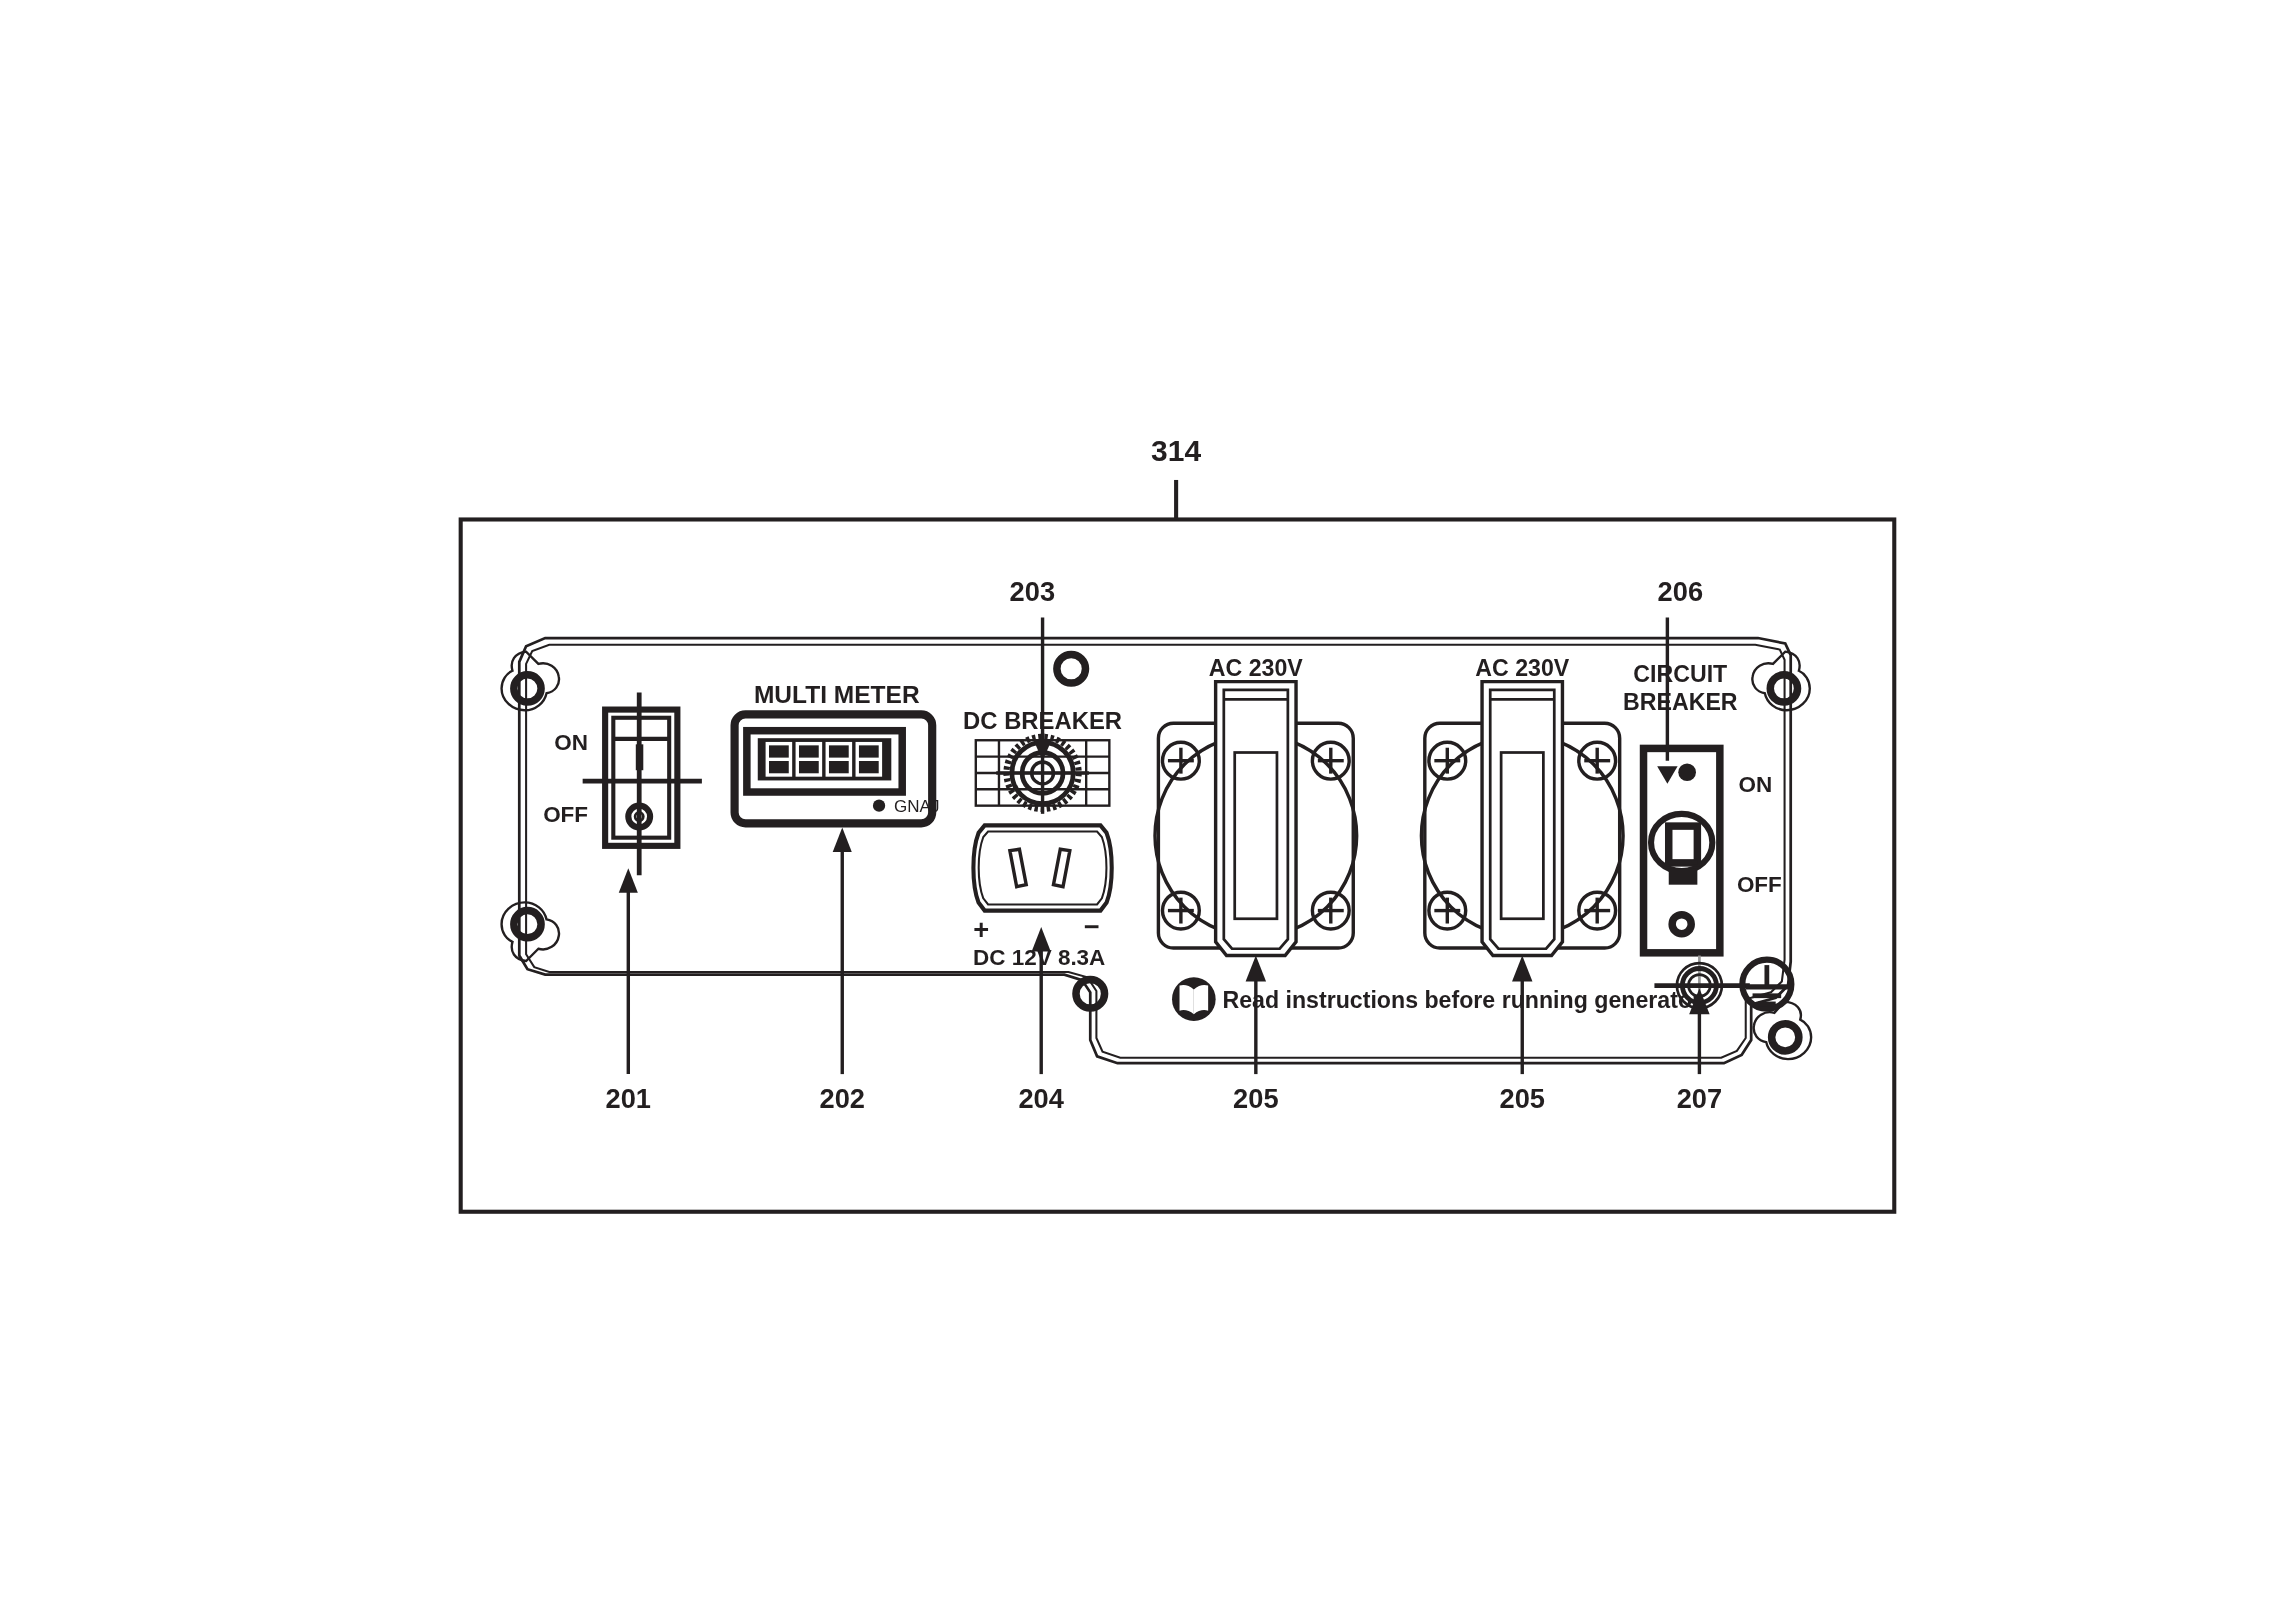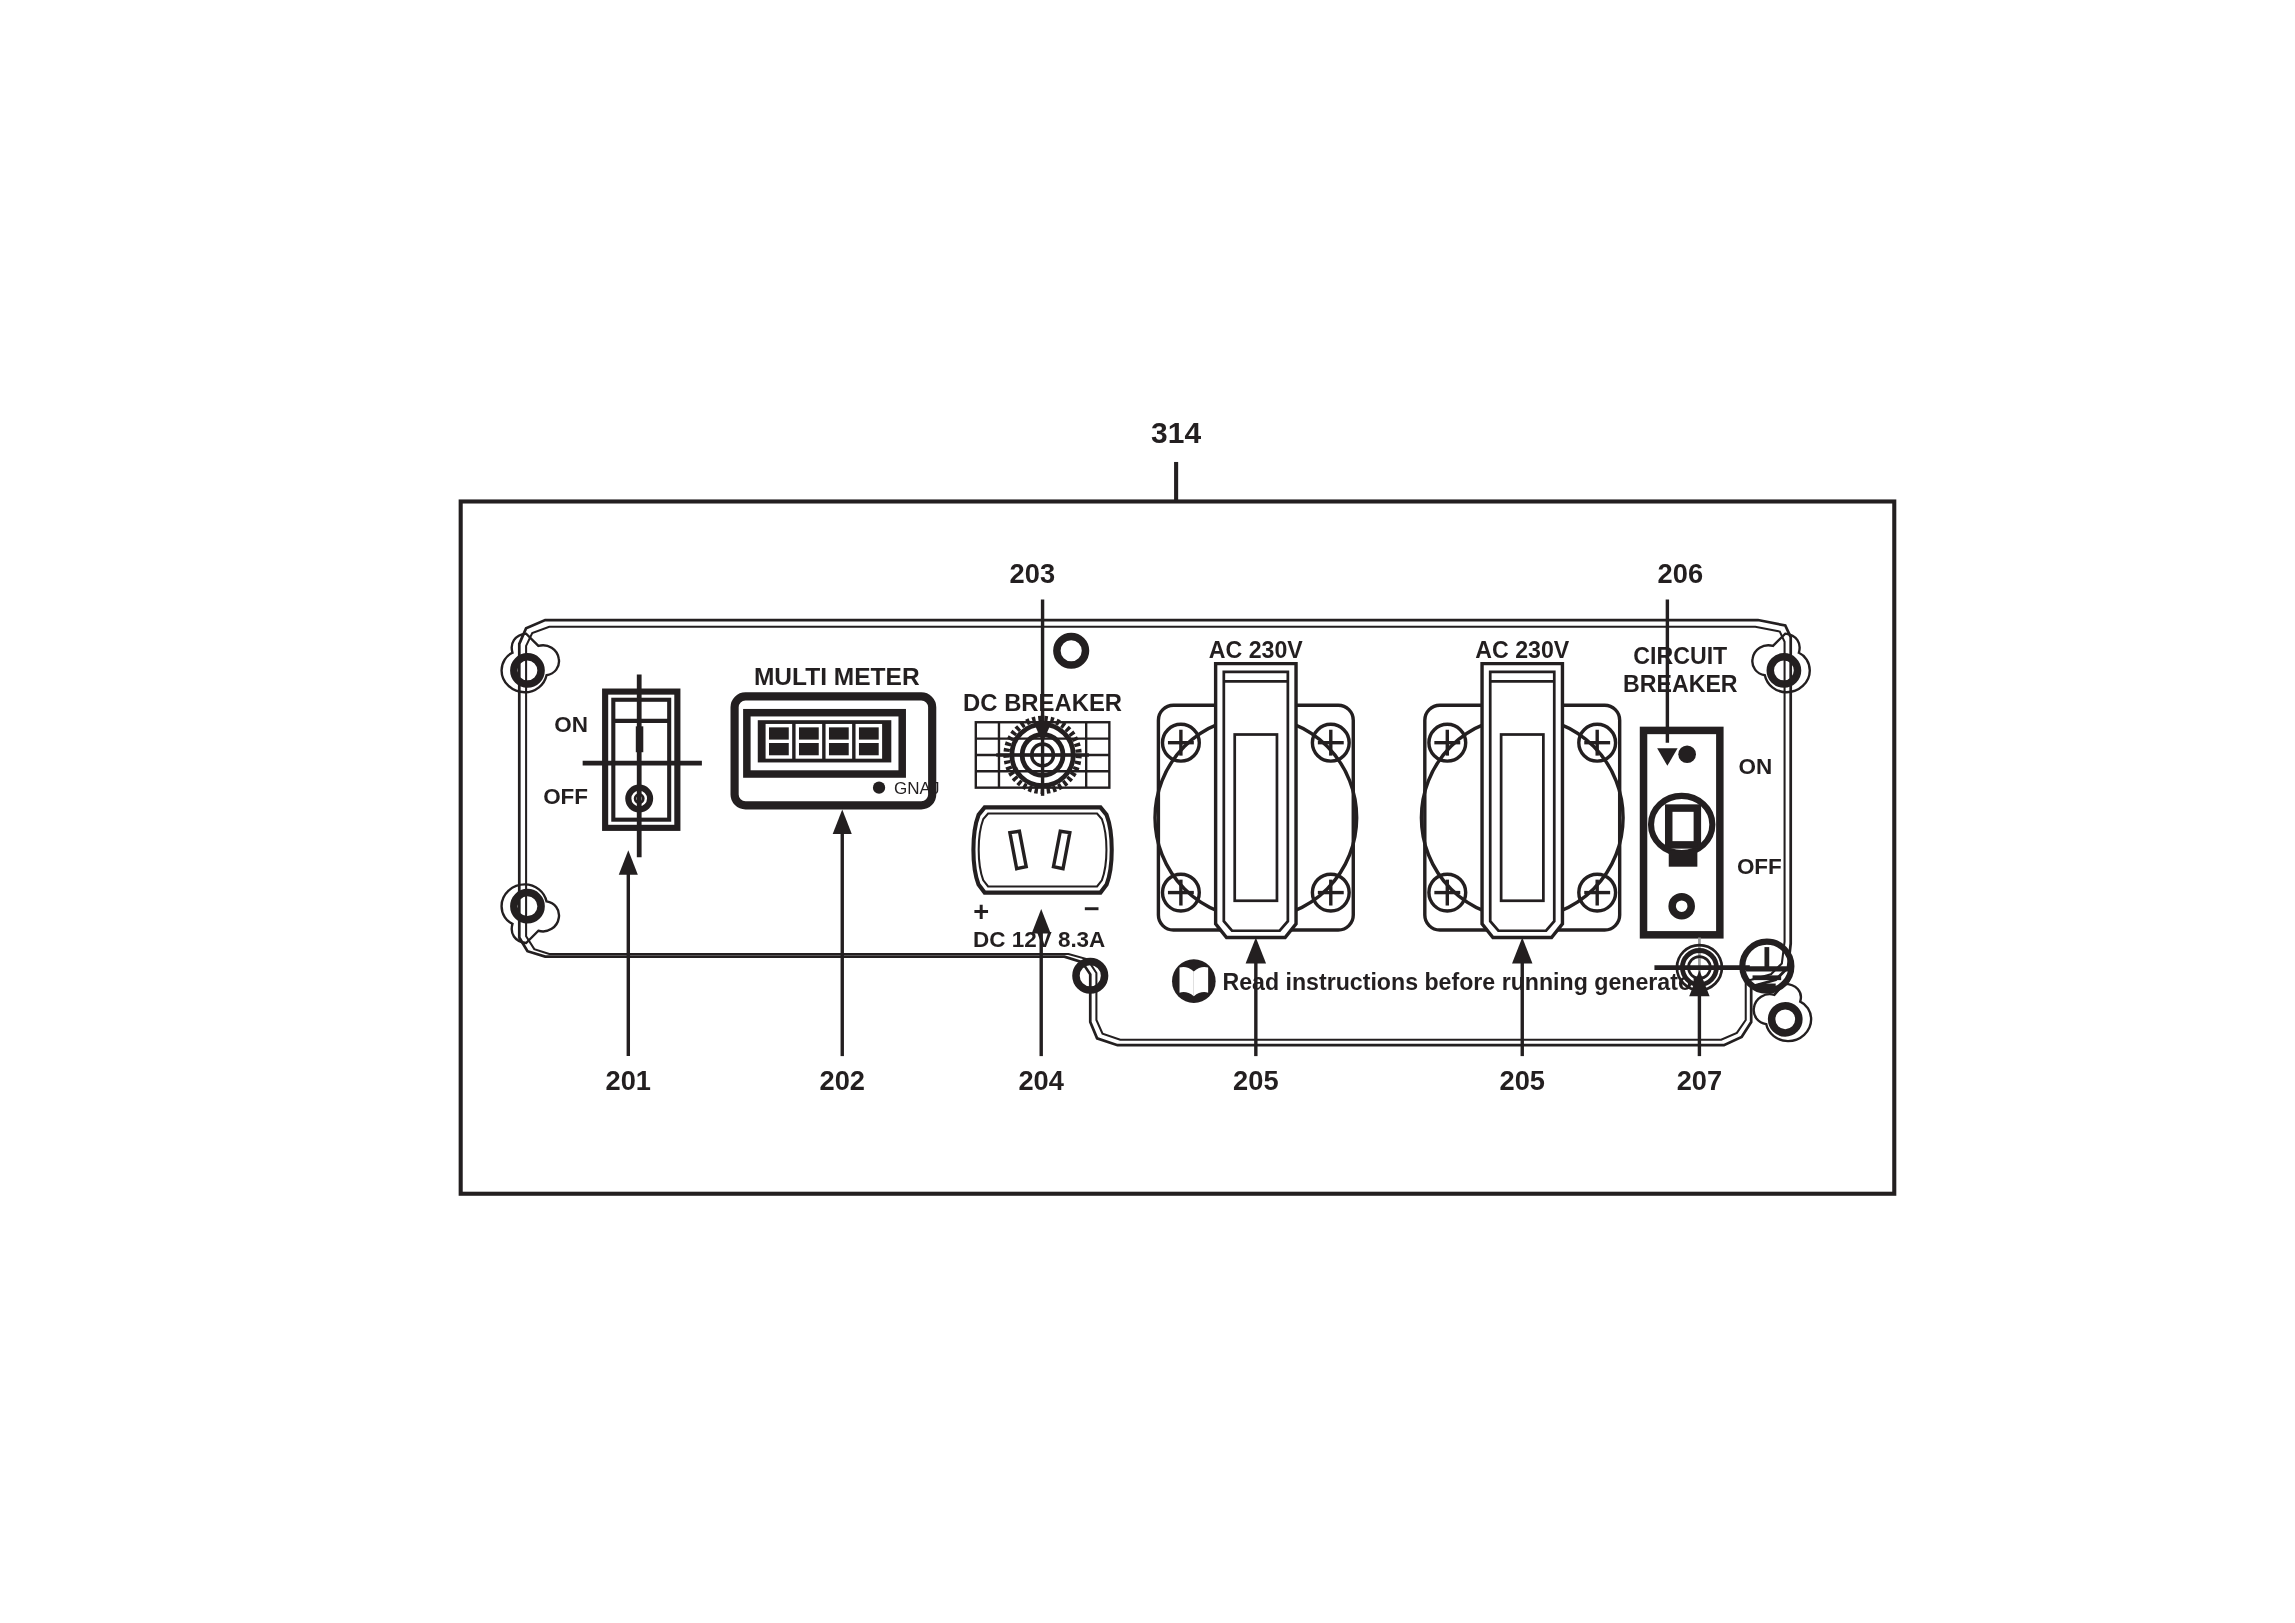--- a/index.html
+++ b/index.html
@@ -9,21 +9,21 @@
   }
   body {
     width: 2295px;
     height: 1623px;
     position: relative;
     font-family: "Liberation Sans", sans-serif;
     overflow: hidden;
   }
   #stage {
     position: absolute;
-    left: 0; top: 0;
+    left: 0; top: 18px;
     width: 2295px;
     height: 1364px;
   }
   svg { display: block; }
 </style>
 </head>
 <body>
 
 <div id="stage">
 <svg width="2295" height="1623" viewBox="0 0 3368 2382" xmlns="http://www.w3.org/2000/svg">

